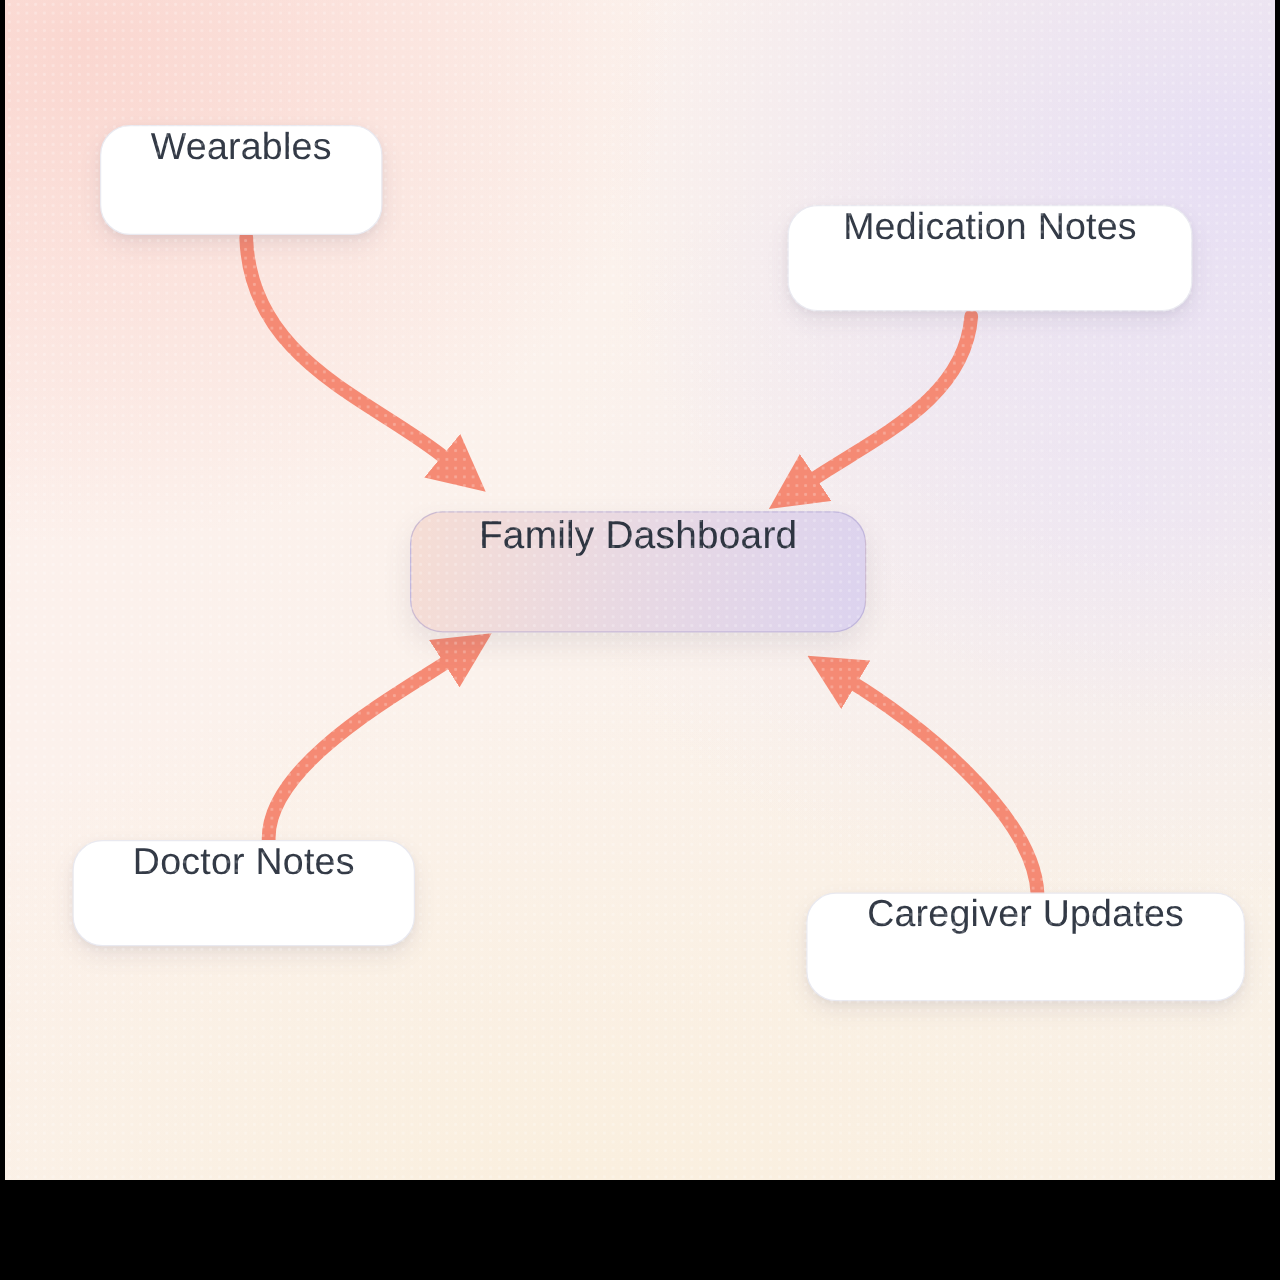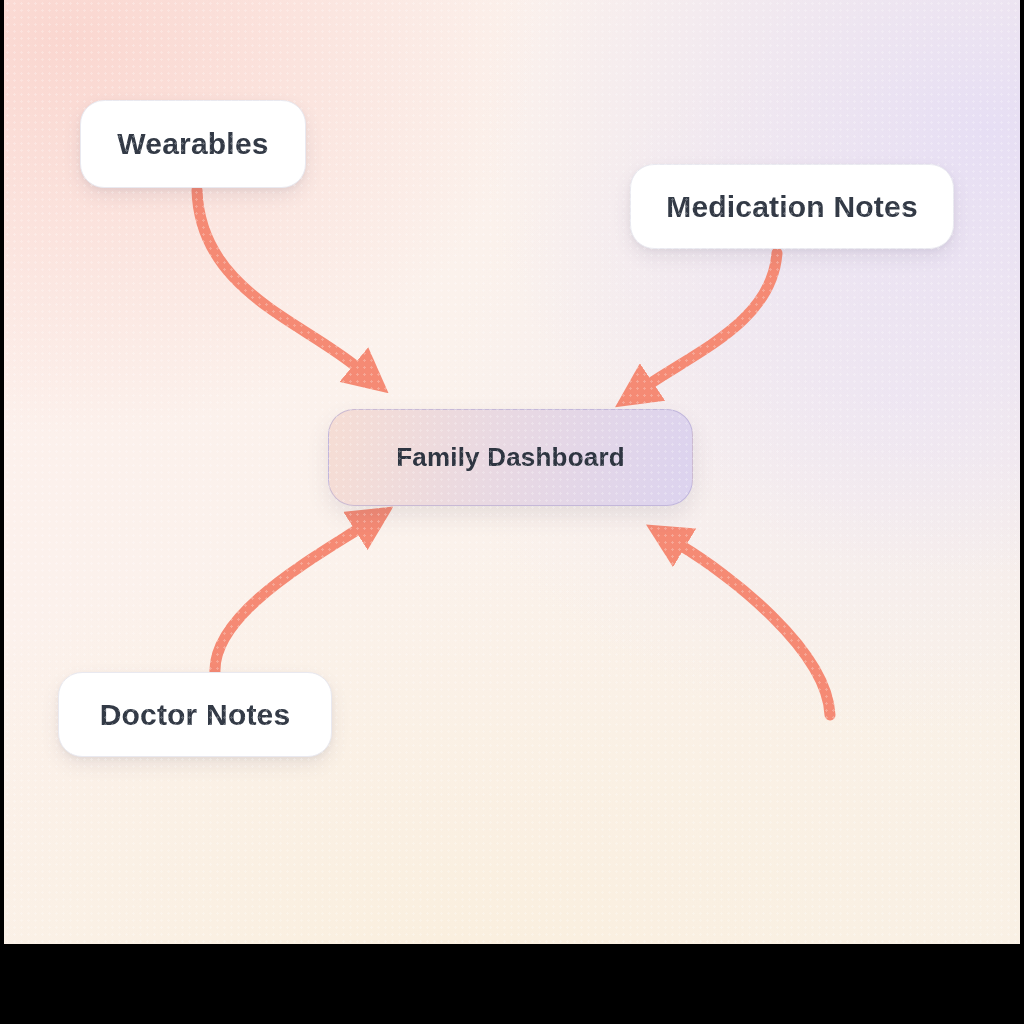--- a/index.html
+++ b/index.html
@@ -37,44 +37,44 @@
   }
   .edge {
     fill: none;
     stroke: #f58a74;
     stroke-width: 11;
     stroke-linecap: round;
   }
   .node {
     position: absolute;
     display: flex;
-    align-items: center;
+    align-items: flex-start;
     justify-content: center;
     background: #ffffff;
     border: 1px solid #e9e9f0;
     border-radius: 24px;
     box-shadow: 0 8px 18px rgba(90, 80, 110, 0.10), 0 2px 5px rgba(90, 80, 110, 0.06);
     color: #333a46;
-    font-weight: 700;
+    font-weight: 400;
     font-size: 30px;
     letter-spacing: 0.2px;
     white-space: nowrap;
     cursor: pointer;
   }
   .node--wearables  { left: 76px;  top: 100px; width: 226px; height: 88px; }
   .node--medication { left: 626px; top: 164px; width: 324px; height: 85px; }
   .node--doctor     { left: 54px;  top: 672px; width: 274px; height: 85px; }
   .node--caregiver  { left: 641px; top: 714px; width: 351px; height: 87px; }
   .node--center {
     left: 324px; top: 409px; width: 365px; height: 97px;
     background: linear-gradient(100deg, #f6ddd4 0%, #e9d9e2 45%, #dcd3ef 100%);
     border: 1px solid rgba(170, 158, 205, 0.55);
     border-radius: 26px;
     color: #2e3541;
-    font-size: 26px;
+    font-size: 31px;
     box-shadow: 0 10px 22px rgba(90, 80, 110, 0.12);
   }
 </style>
 </head>
 <body>
 
 <div class="canvas">
 
   <svg class="edges" viewBox="0 0 1016 944" aria-hidden="true">
     <defs>
@@ -97,14 +97,17 @@
   </div>
 
   <div class="node node--center">
     <span>Family Dashboard</span>
   </div>
 
   <div class="node node--doctor">
     <span>Doctor Notes</span>
   </div>
 
+  <div class="node node--caregiver">
+    <span>Caregiver Updates</span>
+  </div>
 
 </div>
 
 </body></html>

